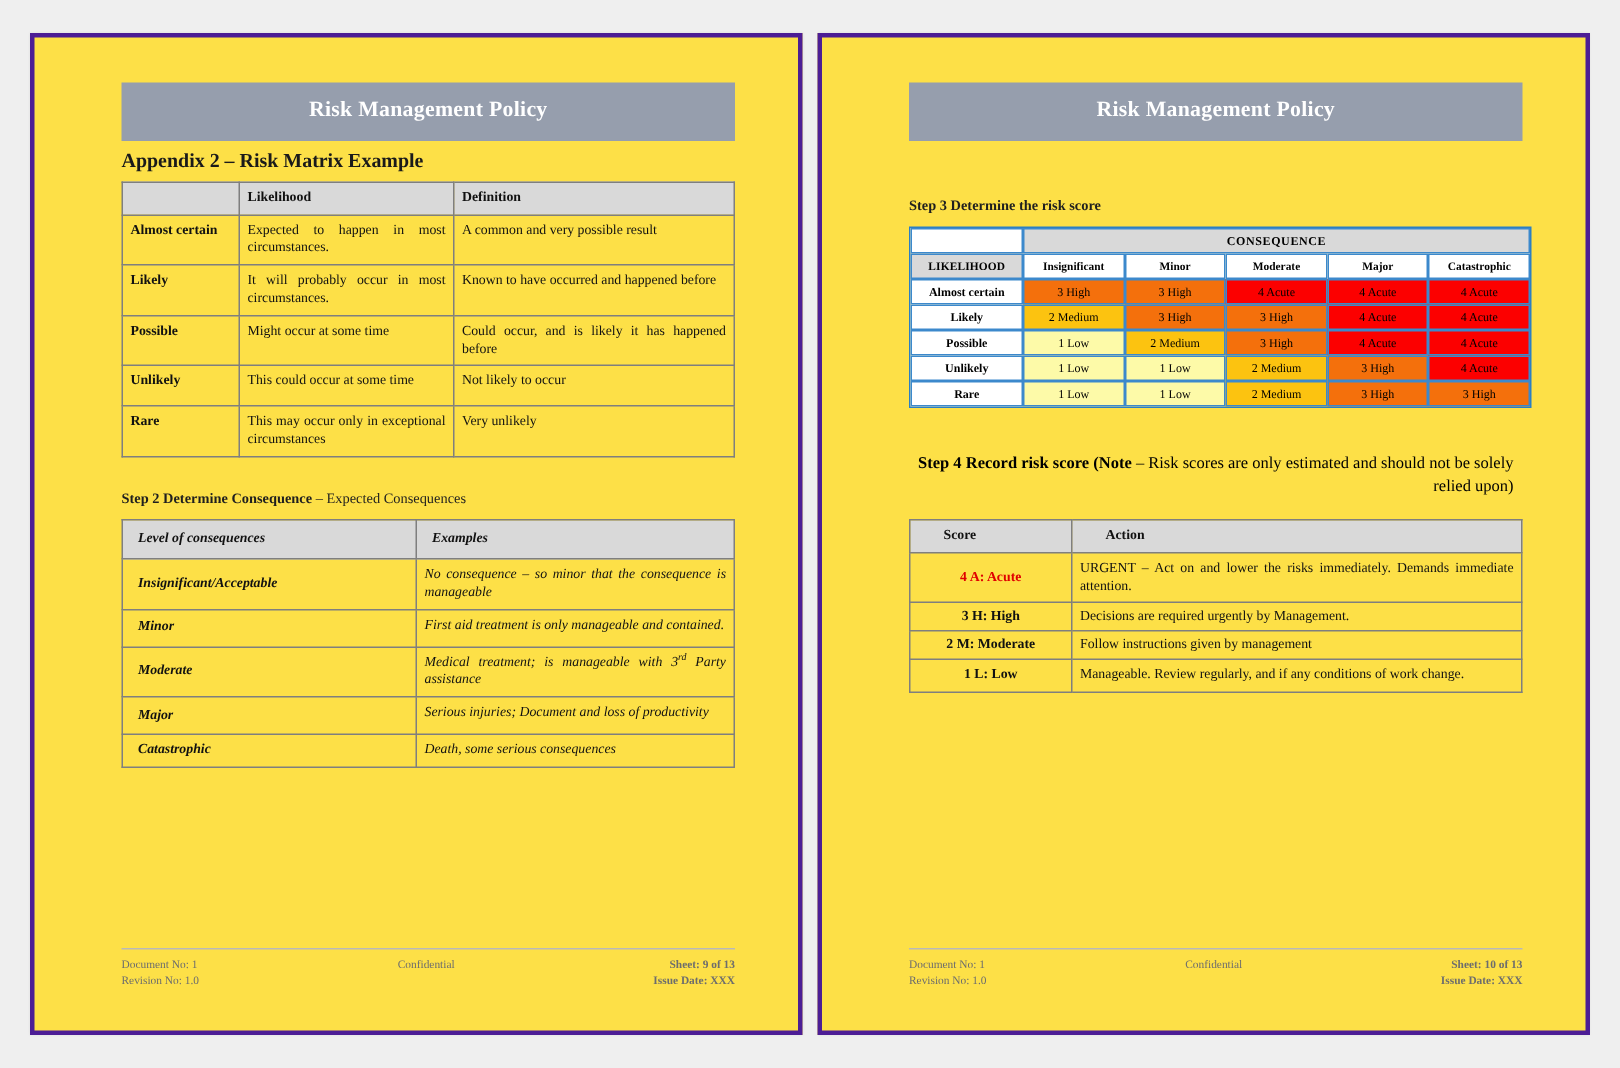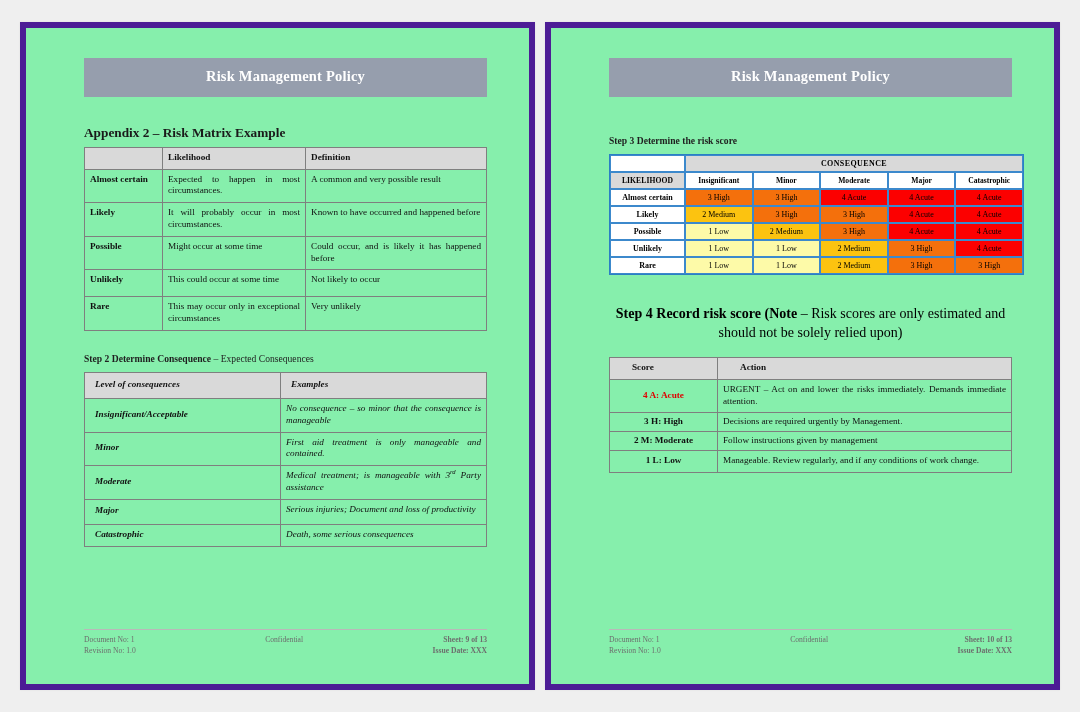--- a/index.html
+++ b/index.html
@@ -14,22 +14,22 @@
     position: relative;
     width: 1080px; height: 712px;
     display: flex;
     gap: 10px;
     padding: 22px 20px 0 20px;
   }
   .page {
     position: relative;
     width: 516px;
     height: 668px;
-    background: #86efac;
-    border: 6px solid #4c1d95;
+    background: #fde047;
+    border: 3px solid #4c1d95;
     box-shadow: 0 0 2px rgba(0,0,0,0.07);
     padding: 0;
     overflow: hidden;
   }
   .page-inner {
     position: absolute;
     left: 58px;
     top: 30px;
     right: 42px;
   }
@@ -44,34 +44,34 @@
     letter-spacing: 0.2px;
     padding: 11px 6px 12px 6px;
     line-height: 1.1;
   }
 
   
   .appendix-heading {
     font-weight: bold;
     font-size: 13.3px;
     color: #1a1a1a;
-    margin: 28px 0 6px 0;
+    margin: 5px 0 6px 0;
   }
   .step-line {
     font-size: 9.6px;
     color: #1f1f1f;
     margin: 0 0 7px 0;
     line-height: 1.3;
   }
   .step-line b { font-weight: bold; }
   .step-line-sp { margin-top: 22px; }
   .step4-note {
-    font-size: 14px;
+    font-size: 11px;
     line-height: 1.35;
-    text-align: center;
+    text-align: right;
     margin: 0 0 14px 0;
     padding: 0 6px;
   }
   .step4-note .lead { display: inline; }
 
   
   table.doc {
     width: 100%;
     border-collapse: collapse;
     table-layout: fixed;

